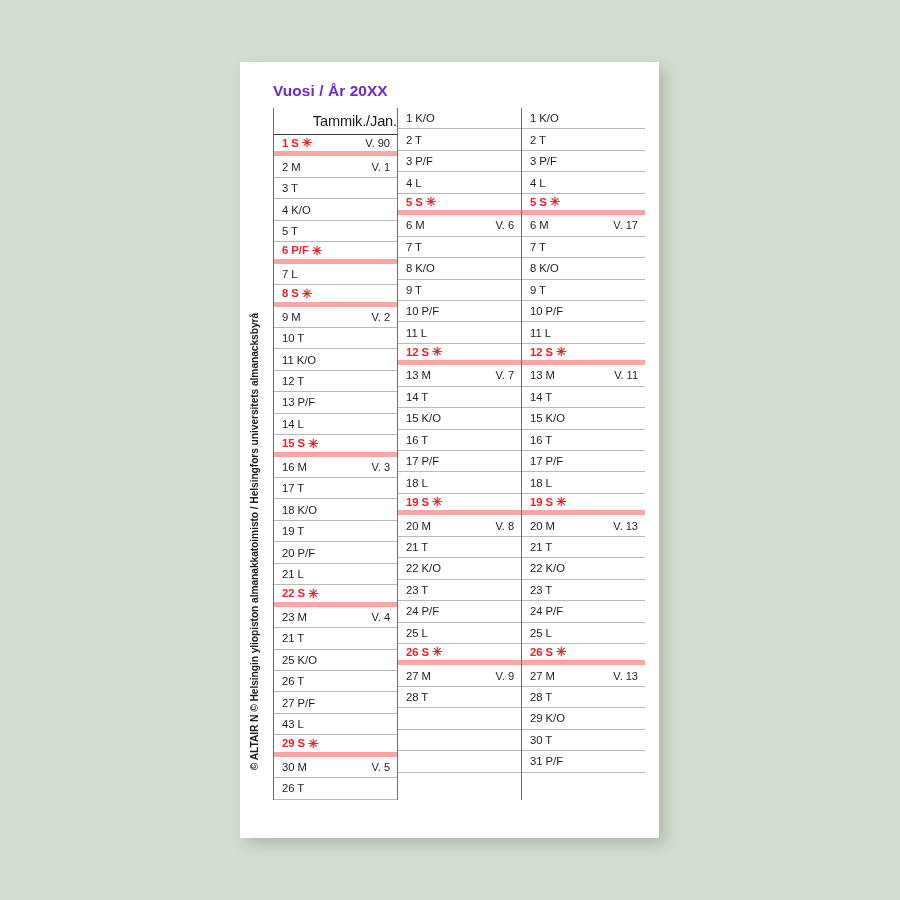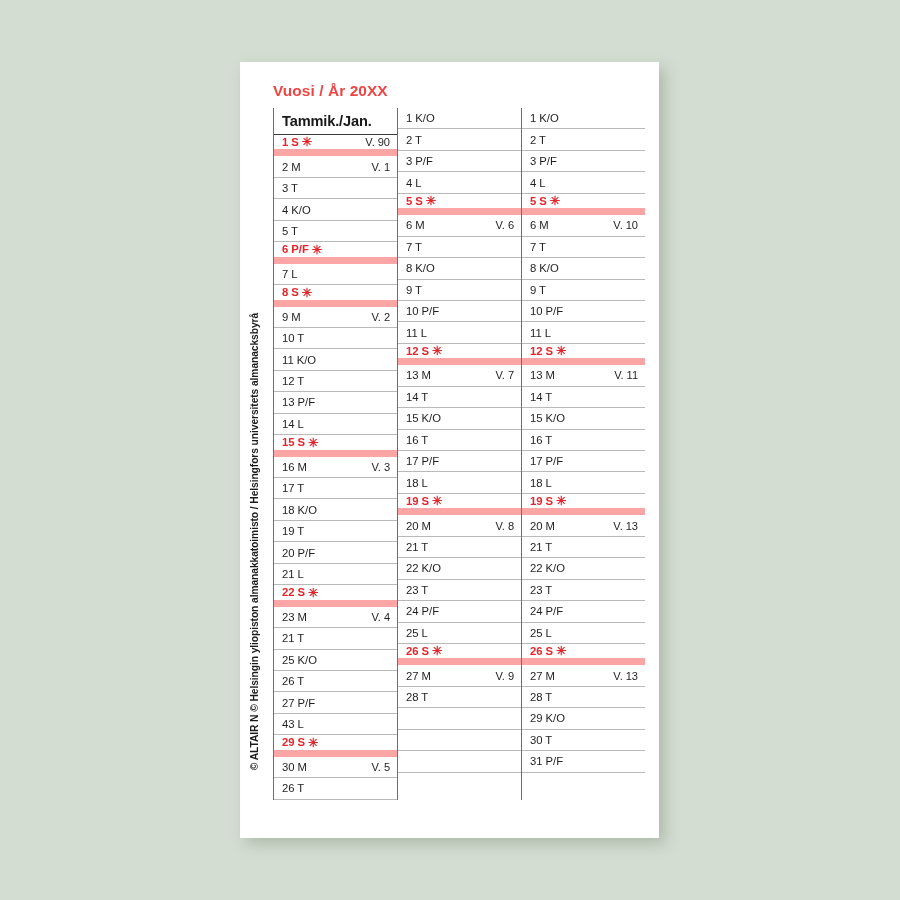--- a/index.html
+++ b/index.html
@@ -52,21 +52,21 @@
     line-height: 1;
     padding-left: 2px;
   }
   
   #page-title {
     position: absolute;
     left: 33px;
     top: 20px;
     font-size: 15.4px;
     font-weight: bold;
-    color: #ef4444;
+    color: #6d28d9;
     letter-spacing: 0.1px;
   }
   
   #months {
     position: absolute;
     left: 33px;
     top: 46px;
     width: 372px;
     display: flex;
     gap: 0px;
@@ -74,45 +74,46 @@
   .month-col {
     width: 124px;
     box-sizing: border-box;
     border-left: 1px solid #6e6e6e;
     padding-left: 0px;
   }
   .month-head {
     height: 27px;
     line-height: 27px;
     font-size: 14.6px;
-    font-weight: bold;
+    font-weight: normal;
     color: #181818;
     padding-left: 8px;
     border-bottom: 1.4px solid #3a3a3a;
     box-sizing: border-box;
     white-space: nowrap;
     letter-spacing: -0.15px;
+    text-align: right;
   }
   .days {
     display: block;
   }
   .day-row {
     height: 21.45px;
     box-sizing: border-box;
     border-bottom: 1px solid #b9b9b9;
     display: flex;
     align-items: center;
     justify-content: space-between;
     padding: 0 7px 0 8px;
     font-size: 11.3px;
     color: #1f1f1f;
     letter-spacing: -0.05px;
   }
   .day-row.strong-sep {
-    border-bottom: 7px solid #fca5a5;
+    border-bottom: 5px solid #fca5a5;
     gap: 16px;
   }
   .day-row.holiday .dl {
     color: #e3262c;
     font-weight: bold;
   }
   .dl {
     white-space: nowrap;
     display: inline-flex;
     align-items: center;
@@ -569,21 +570,21 @@
               <span class="dl">
                 <span>5 S</span>
                 <span class="star">✳</span>
               </span>
               <span class="wk"></span>
             </div>
             <div class="day-row">
               <span class="dl">
                 <span>6 M</span>
               </span>
-              <span class="wk">V. 10</span>
+              <span class="wk">V. 17</span>
             </div>
             <div class="day-row">
               <span class="dl">
                 <span>7 T</span>
               </span>
               <span class="wk"></span>
             </div>
             <div class="day-row">
               <span class="dl">
                 <span>8 K/O</span>

